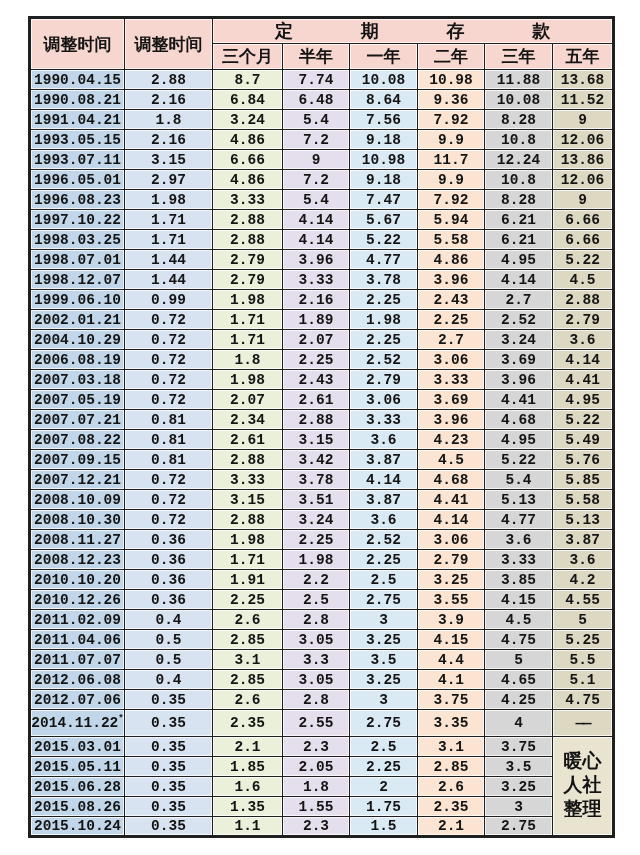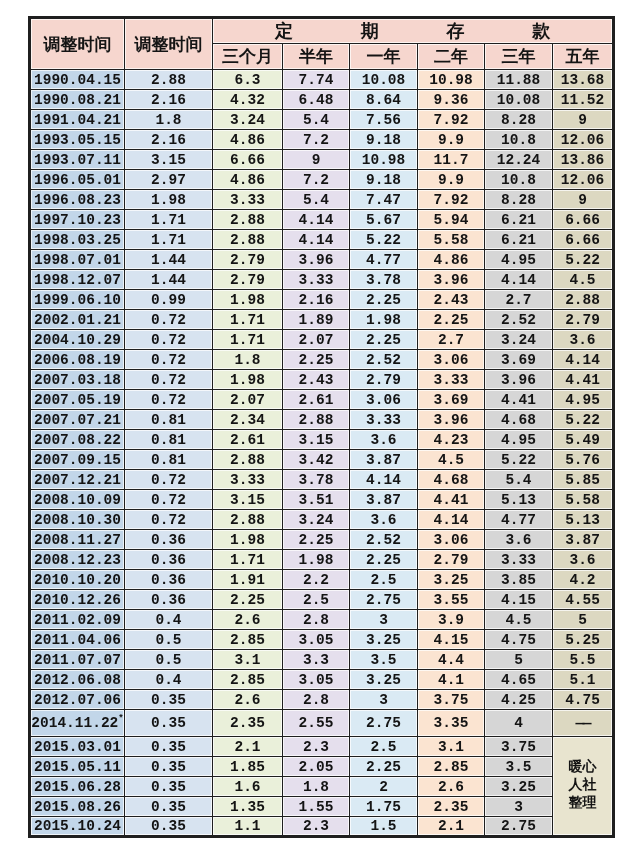--- a/index.html
+++ b/index.html
@@ -34,21 +34,21 @@
   .c1{background:var(--col_demand);}
   .c2{background:var(--col_3m);}
   .c3{background:var(--col_6m);margin-top:36px;}
   .c4{background:var(--col_1y);}
   .c5{background:var(--col_2y);}
   .c6{background:var(--col_3y);}
   .c7{background:var(--col_5y);}
   td.dash{letter-spacing:-2px;font-size:15px;}
   td.credit{
     background:var(--credit_bg);
-    font-size:14px;line-height:1.28;white-space:normal;
+    font-size:19px;line-height:1.28;white-space:normal;
   }
 </style>
 </head>
 <body>
 
 <div class="page">
   <table class="rates">
     <colgroup>
       <col style="width:95px">
         <col style="width:88px">
@@ -78,31 +78,31 @@
         <th>一年</th>
         <th>二年</th>
         <th>三年</th>
         <th>五年</th>
       </tr>
     </thead>
     <tbody>
         <tr>
           <td class="c0">1990.04.15</td>
           <td class="c1">2.88</td>
-          <td class="c2">6.3</td>
+          <td class="c2">8.7</td>
           <td class="c3">7.74</td>
           <td class="c4">10.08</td>
           <td class="c5">10.98</td>
           <td class="c6">11.88</td>
           <td class="c7">13.68</td>
         </tr>
         <tr>
           <td class="c0">1990.08.21</td>
           <td class="c1">2.16</td>
-          <td class="c2">4.32</td>
+          <td class="c2">6.84</td>
           <td class="c3">6.48</td>
           <td class="c4">8.64</td>
           <td class="c5">9.36</td>
           <td class="c6">10.08</td>
           <td class="c7">11.52</td>
         </tr>
         <tr>
           <td class="c0">1991.04.21</td>
           <td class="c1">1.8</td>
           <td class="c2">3.24</td>
@@ -146,21 +146,21 @@
           <td class="c0">1996.08.23</td>
           <td class="c1">1.98</td>
           <td class="c2">3.33</td>
           <td class="c3">5.4</td>
           <td class="c4">7.47</td>
           <td class="c5">7.92</td>
           <td class="c6">8.28</td>
           <td class="c7">9</td>
         </tr>
         <tr>
-          <td class="c0">1997.10.23</td>
+          <td class="c0">1997.10.22</td>
           <td class="c1">1.71</td>
           <td class="c2">2.88</td>
           <td class="c3">4.14</td>
           <td class="c4">5.67</td>
           <td class="c5">5.94</td>
           <td class="c6">6.21</td>
           <td class="c7">6.66</td>
         </tr>
         <tr>
           <td class="c0">1998.03.25</td>

